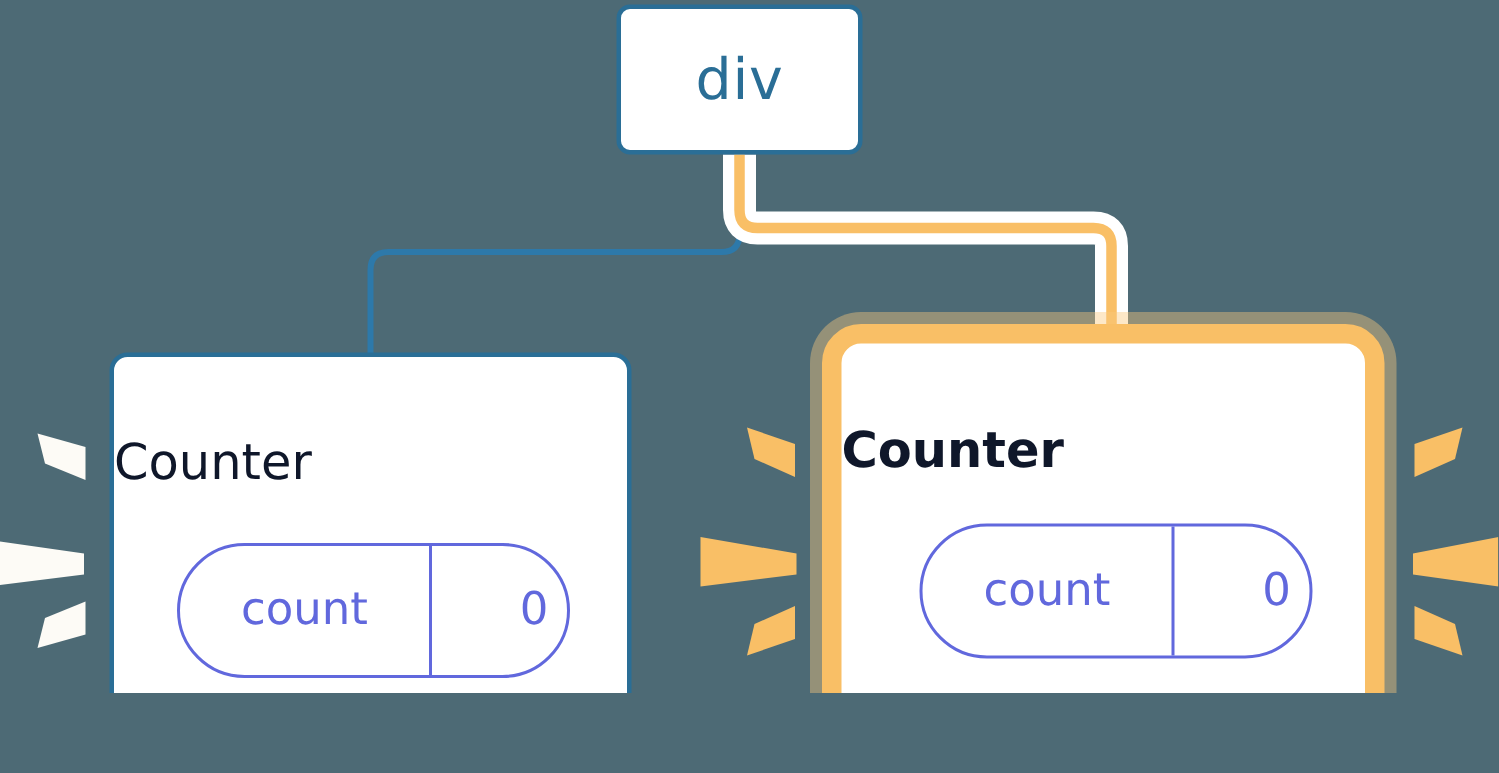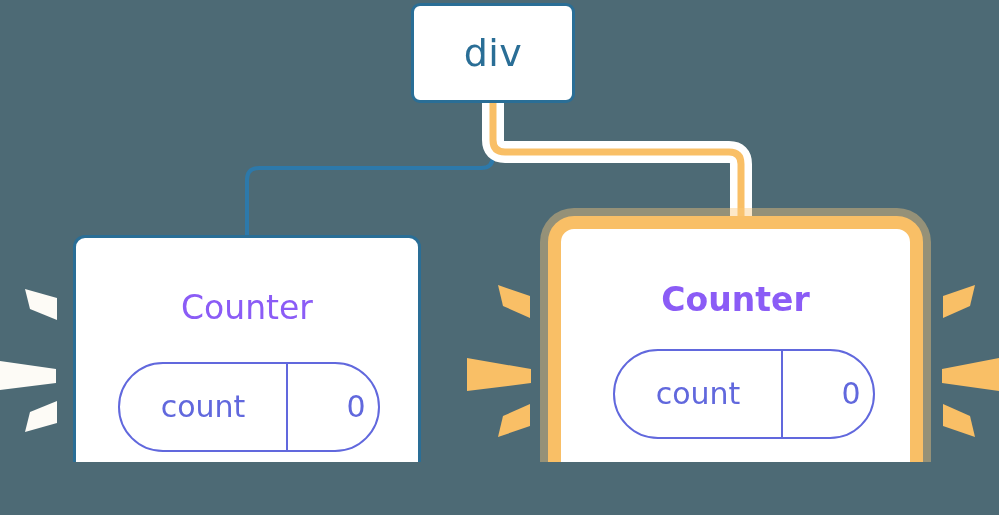--- a/index.html
+++ b/index.html
@@ -77,22 +77,21 @@
     height: 288px;
     border: 13px solid #f9bf66;
     border-radius: 26px;
     box-shadow: 0 0 0 8px rgba(250, 200, 125, 0.42);
   }
 
   .card-title {
     position: absolute;
     left: 0;
     right: 0;
-    text-align: center;
-    color: #8b5cf6;
+    color: #0f172a;
     line-height: 1;
   }
   .card-left .card-title {
     top: 53px;
     font-size: 33px;
     font-weight: normal;
   }
   .card-right .card-title {
     top: 54px;
     font-size: 33px;

